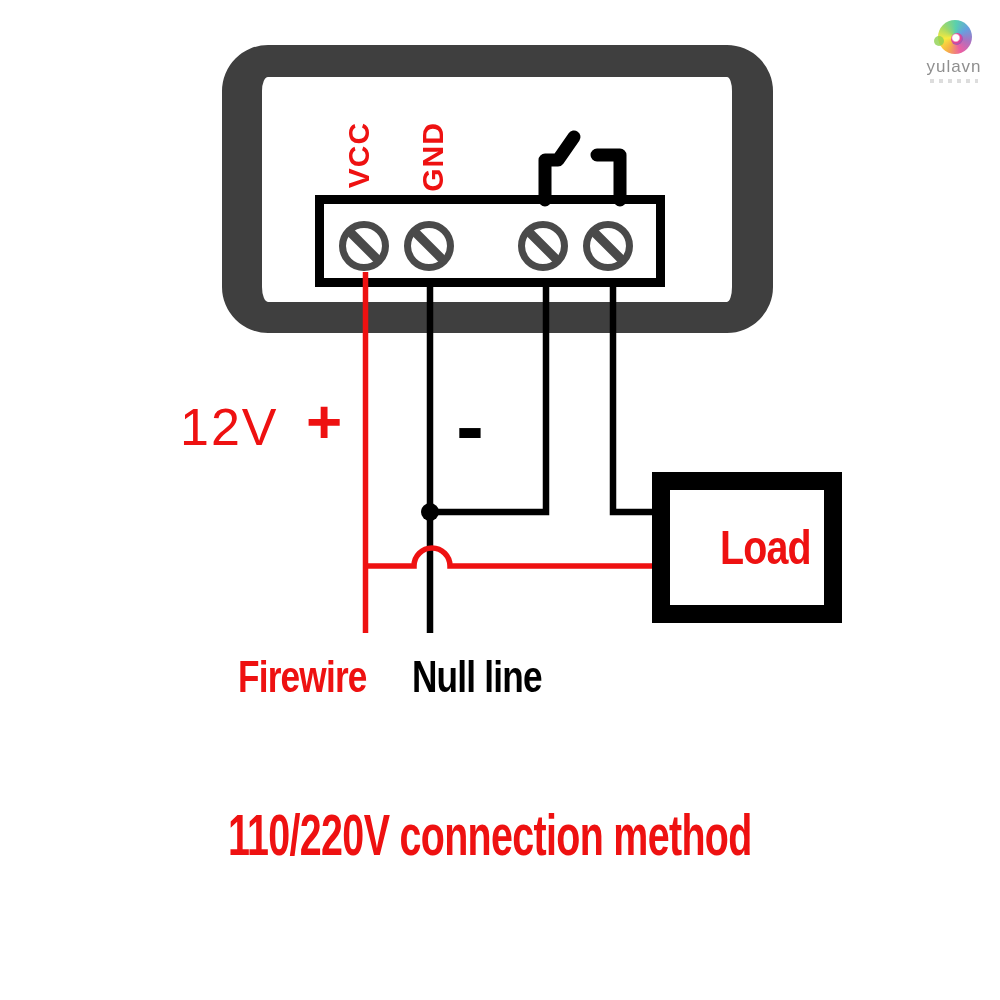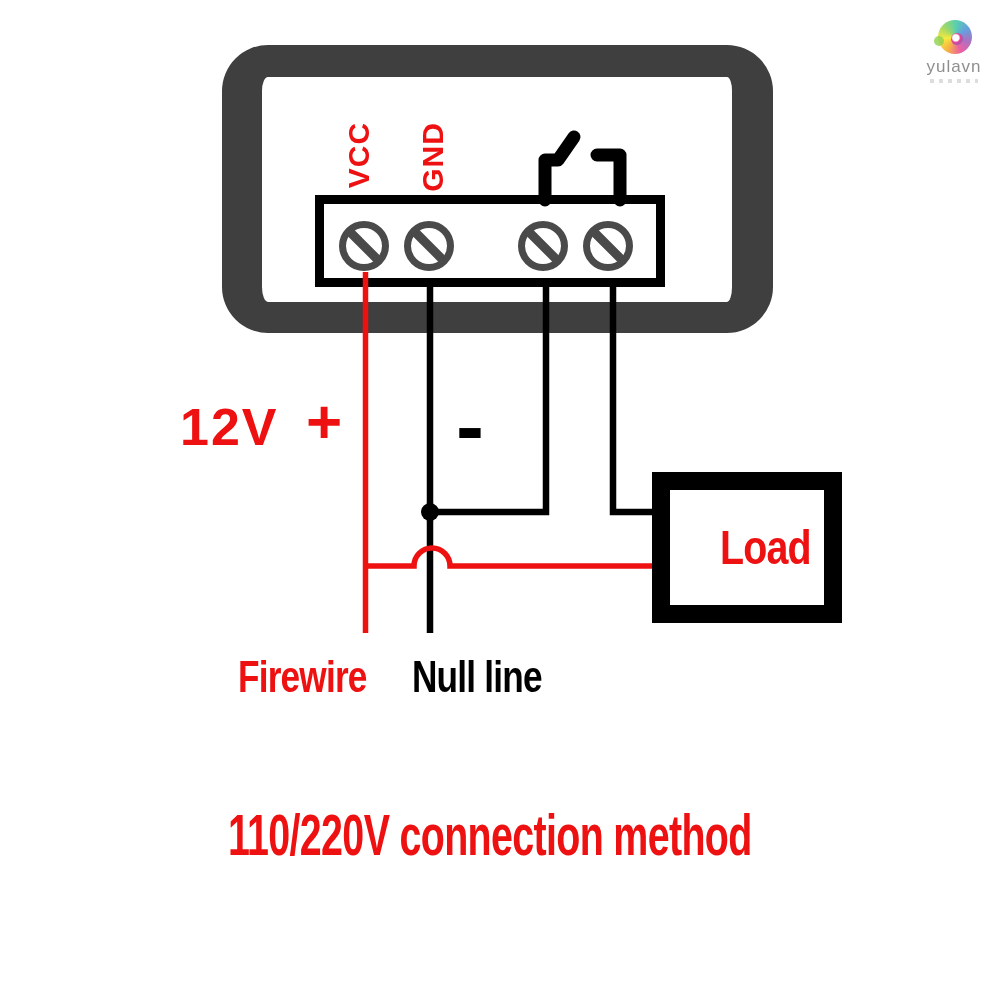--- a/index.html
+++ b/index.html
@@ -43,21 +43,21 @@
     color:var(--red);
     font-size:30px;font-weight:700;letter-spacing:1px;
     transform:translate(-50%,-50%) rotate(-90deg);
     white-space:nowrap;
   }
   .vcc{left:359px;top:155px;}
   .gnd{left:433px;top:157px;}
 
   .supply-label{
     left:180px;top:401px;
-    color:var(--red);font-size:52px;font-weight:700;line-height:1;
+    color:var(--red);font-size:52px;font-weight:400;line-height:1;
     letter-spacing:2px;
   }
   .plus-sign{
     left:296px;top:386px;width:56px;height:72px;
     display:flex;align-items:center;justify-content:center;
     color:var(--red);font-size:62px;font-weight:700;line-height:1;
   }
   .minus-sign{
     left:446px;top:392px;width:48px;height:68px;
     display:flex;align-items:center;justify-content:center;

